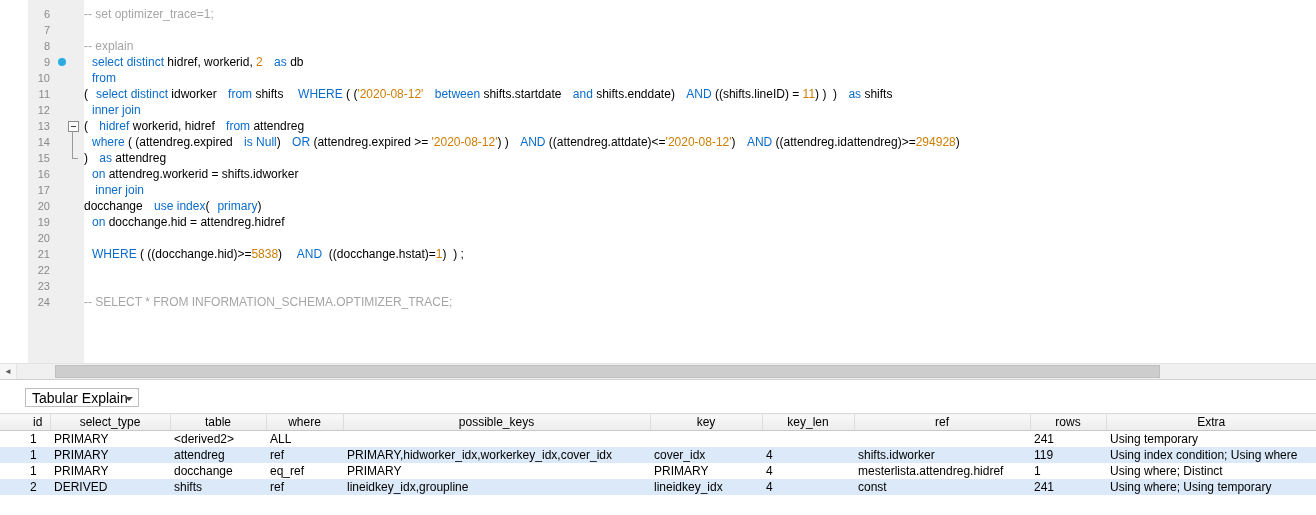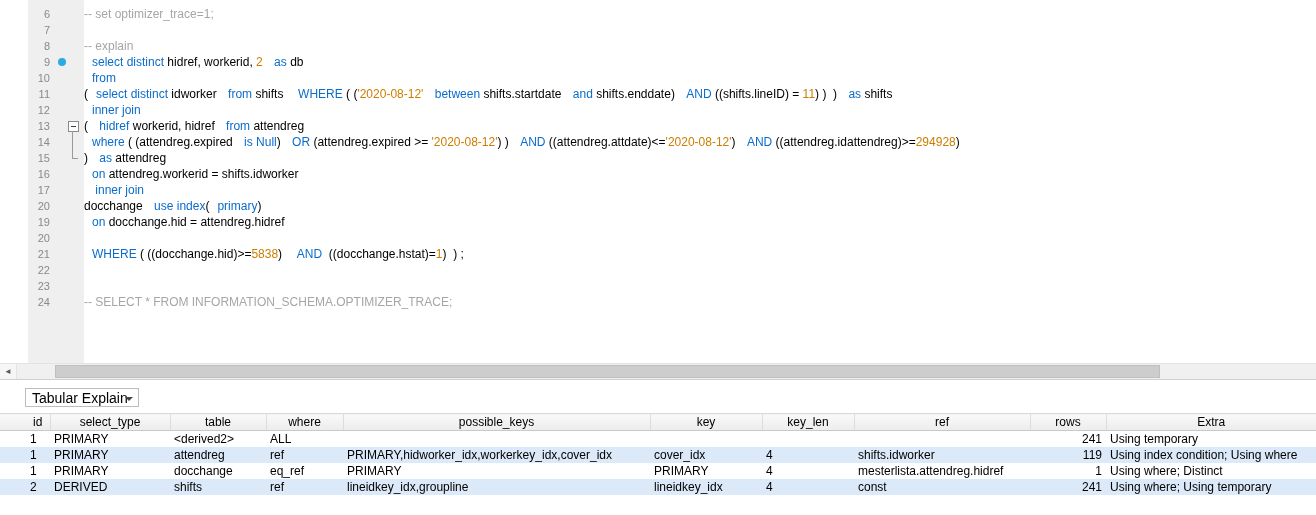--- a/index.html
+++ b/index.html
@@ -51,21 +51,21 @@
   table.explain { border-collapse:collapse; table-layout:fixed; width:1316px;
                   margin-top:6px; font-size:12px; }
   table.explain th { font-weight:normal; text-align:center; height:17px; padding:0 4px;
                      background:linear-gradient(#f9f9f9,#ececec);
                      border-top:1px solid #dadada; border-bottom:1px solid #c9c9c9;
                      border-right:1px solid #dcdcdc; overflow:hidden; white-space:nowrap; }
   table.explain th:last-child { border-right:none; }
   table.explain td { height:16px; padding:0 4px; overflow:hidden; white-space:nowrap; color:#000; }
   table.explain tr.alt td { background:#dce9f8; }
   table.explain .col-id { padding-left:30px; }
-  table.explain td.num { text-align:right; }
+  table.explain td.num { text-align:left; }
 </style>
 </head>
 <body>
 
 <div class="editor">
     <div class="line">
       <span class="lnum">6</span>
       <span class="lmark"></span>
       <span class="lcode"><span class="tk-c">-- set optimizer_trace=1;</span></span>
     </div>

